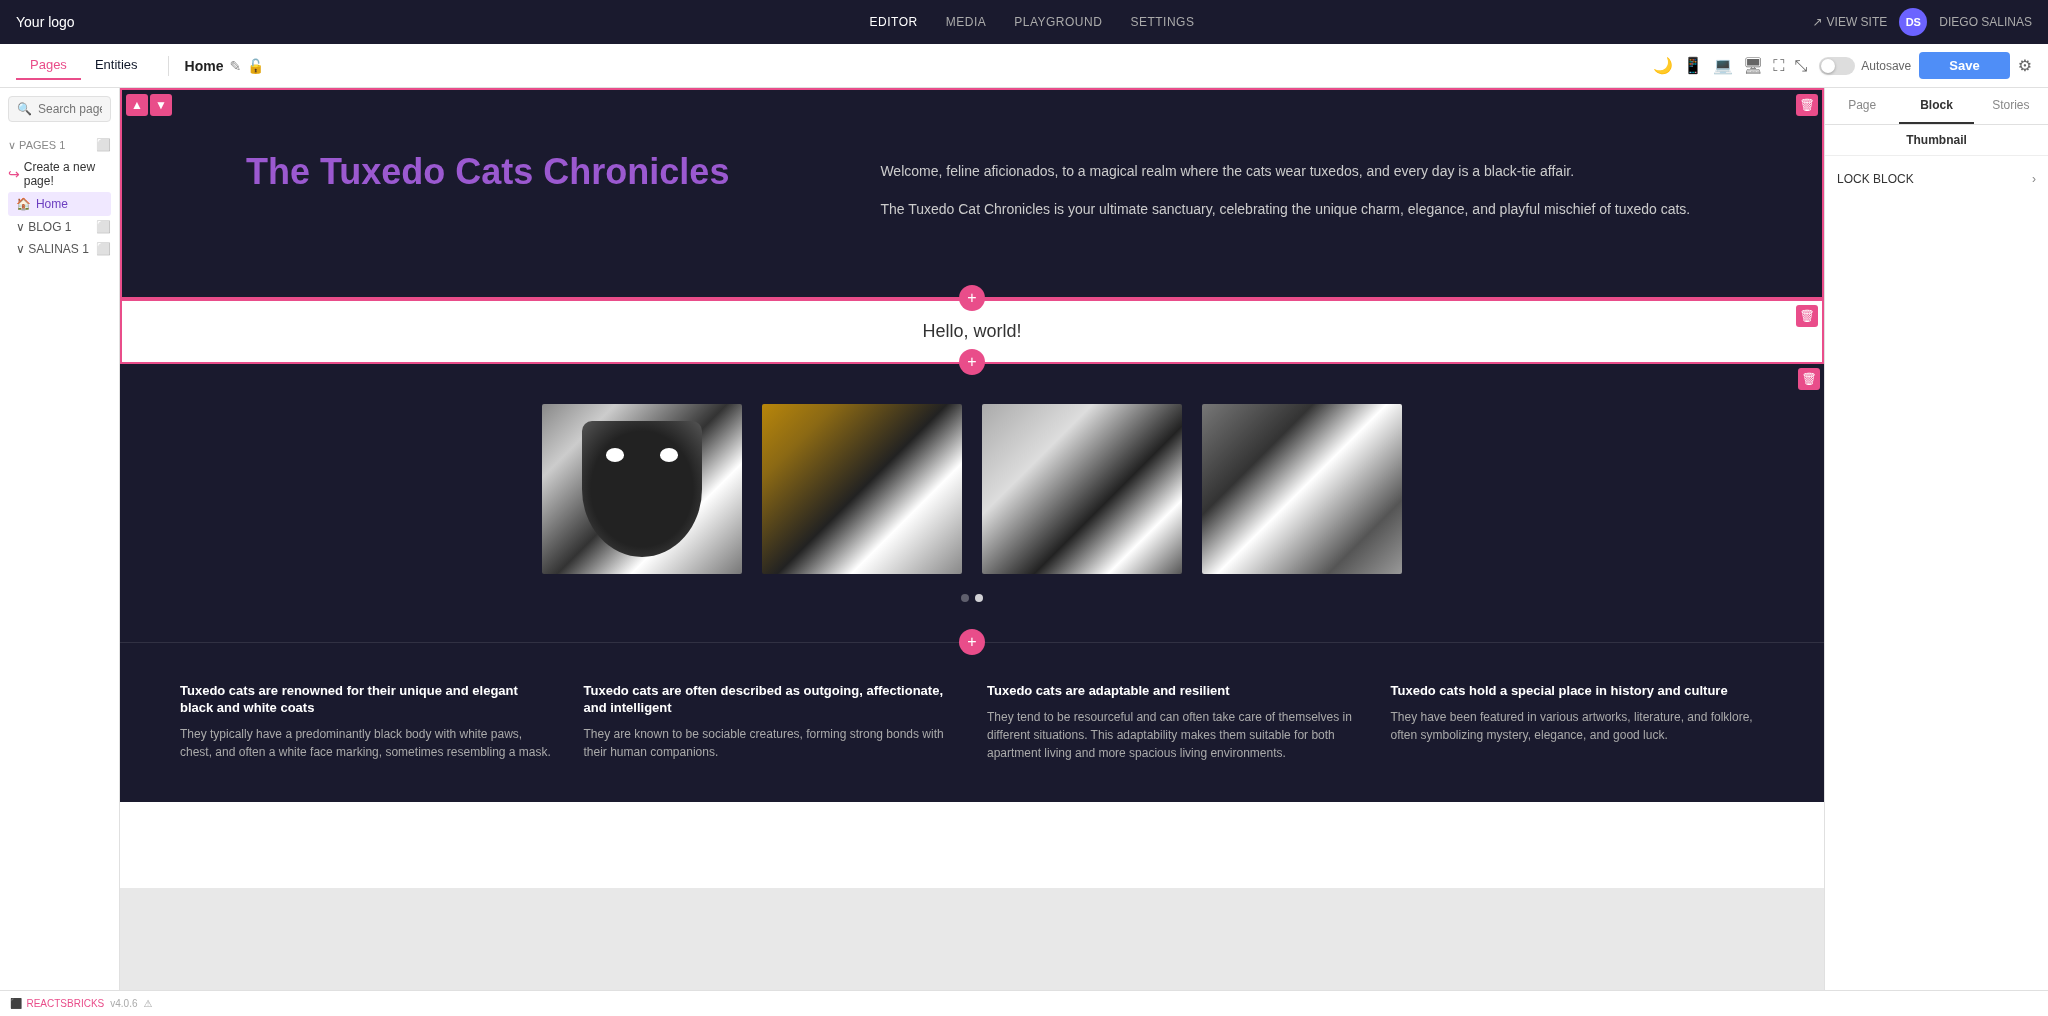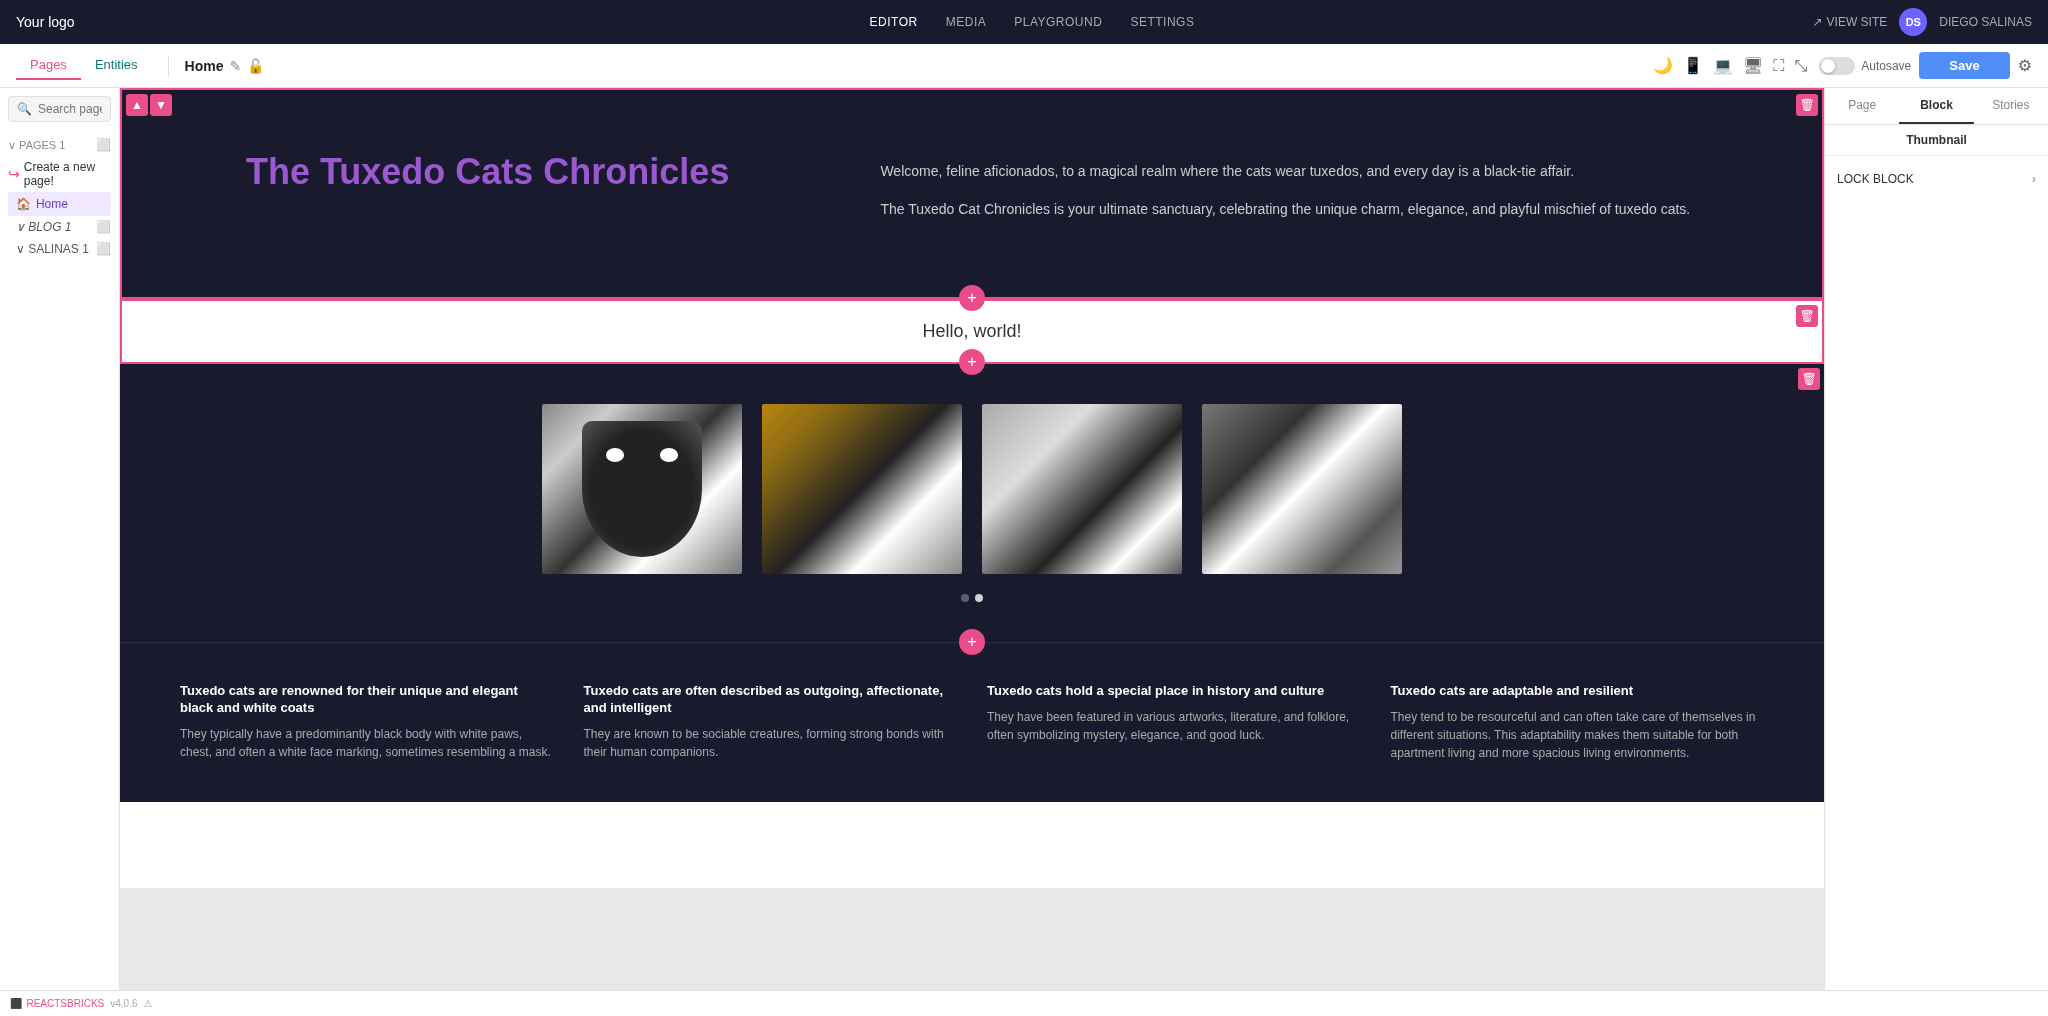--- a/index.html
+++ b/index.html
@@ -84,21 +84,21 @@
     .tabs-pages-entities {
       display: flex;
       gap: 0;
     }
     .tab-btn {
       padding: 6px 14px;
       font-size: 13px;
       cursor: pointer;
       border: none;
       background: transparent;
-      color: #0f766e;
+      color: #0f172a;
       border-bottom: 2px solid transparent;
     }
     .tab-btn.active {
       color: #e94d8a;
       border-bottom: 2px solid #e94d8a;
     }
     .bar-sep {
       width: 1px;
       height: 20px;
       background: #ddd;
@@ -578,21 +578,21 @@
       </div>
       <div class="create-new-page">
         <span class="create-arrow">↪</span>
         <span>Create a new page!</span>
       </div>
       <div class="sidebar-item active">
         <span class="sidebar-item-icon">🏠</span>
         <span>Home</span>
       </div>
       <div style="display:flex;align-items:center;justify-content:space-between;padding:4px 0 4px 8px;">
-        <span style="font-size:12px;color:#555;font-style:italic;">∨ <span>BLOG</span> <span>1</span></span>
+        <span style="font-size:12px;color:#555;">∨ <span>BLOG</span> <span>1</span></span>
         <span class="new-page-icon">⬜</span>
       </div>
       <div style="display:flex;align-items:center;justify-content:space-between;padding:4px 0 4px 8px;">
         <span style="font-size:12px;color:#555;">∨ <span>SALINAS</span> <span>1</span></span>
         <span class="new-page-icon">⬜</span>
       </div>
     </div>
   </div>
 
   <div class="canvas-area">
@@ -657,26 +657,26 @@
       <div class="features-section">
         <div class="feature-col">
           <div class="feature-title">Tuxedo cats are renowned for their unique and elegant black and white coats</div>
           <div class="feature-desc">They typically have a predominantly black body with white paws, chest, and often a white face marking, sometimes resembling a mask.</div>
         </div>
         <div class="feature-col">
           <div class="feature-title">Tuxedo cats are often described as outgoing, affectionate, and intelligent</div>
           <div class="feature-desc">They are known to be sociable creatures, forming strong bonds with their human companions.</div>
         </div>
         <div class="feature-col">
+          <div class="feature-title">Tuxedo cats are adaptable and resilient</div>
+          <div class="feature-desc">They tend to be resourceful and can often take care of themselves in different situations. This adaptability makes them suitable for both apartment living and more spacious living environments.</div>
+        </div>
+        <div class="feature-col">
           <div class="feature-title">Tuxedo cats hold a special place in history and culture</div>
           <div class="feature-desc">They have been featured in various artworks, literature, and folklore, often symbolizing mystery, elegance, and good luck.</div>
-        </div>
-        <div class="feature-col">
-          <div class="feature-title">Tuxedo cats are adaptable and resilient</div>
-          <div class="feature-desc">They tend to be resourceful and can often take care of themselves in different situations. This adaptability makes them suitable for both apartment living and more spacious living environments.</div>
         </div>
       </div>
 
     </div>
   </div>
 
   <div class="right-panel">
     <div class="right-panel-tabs">
       <div class="right-tab">Page</div>
       <div class="right-tab active">Block</div>

